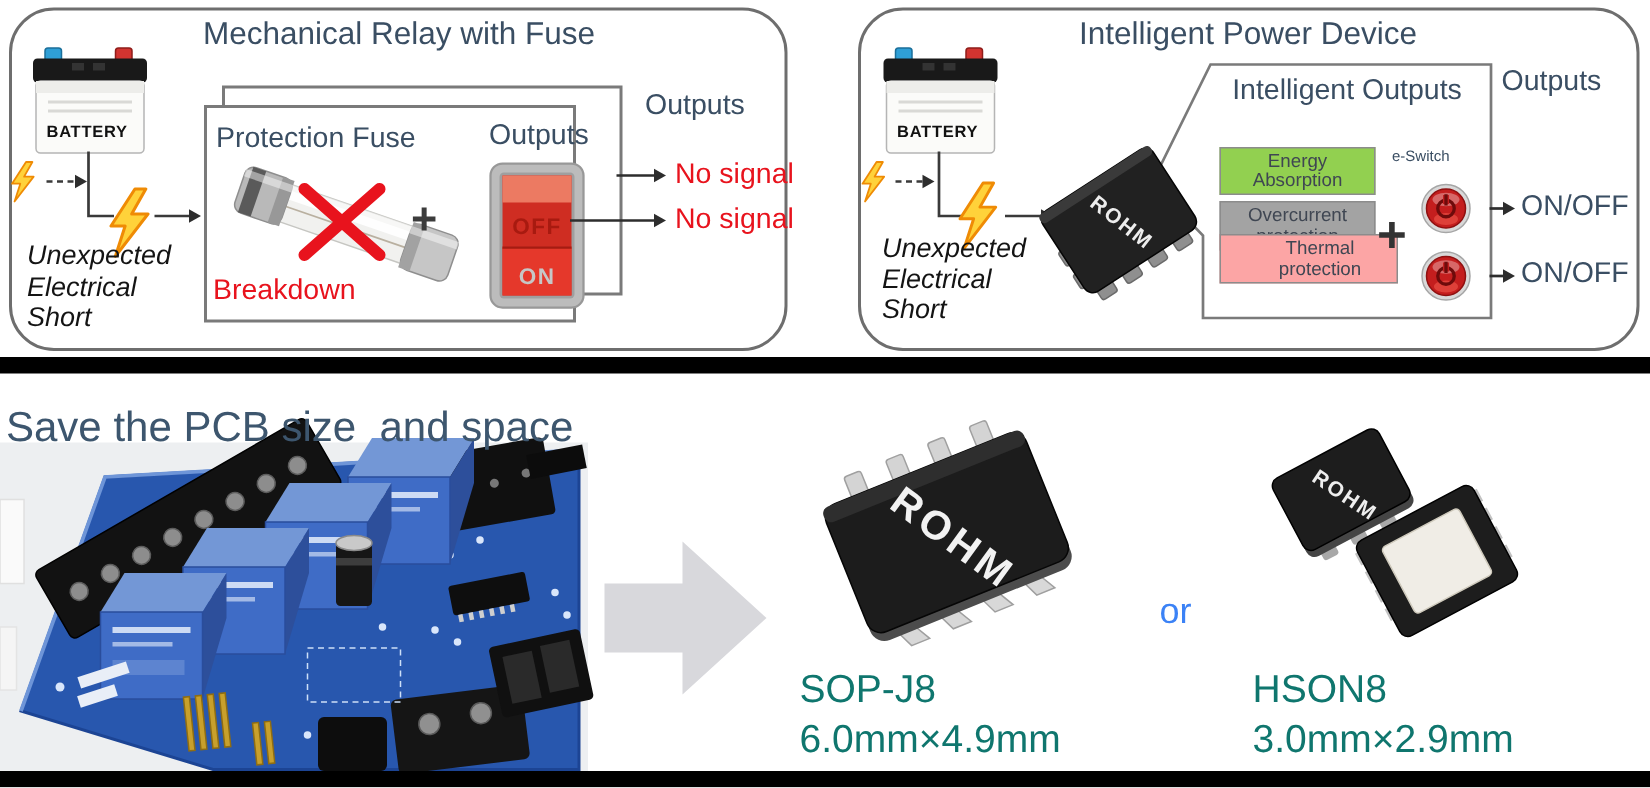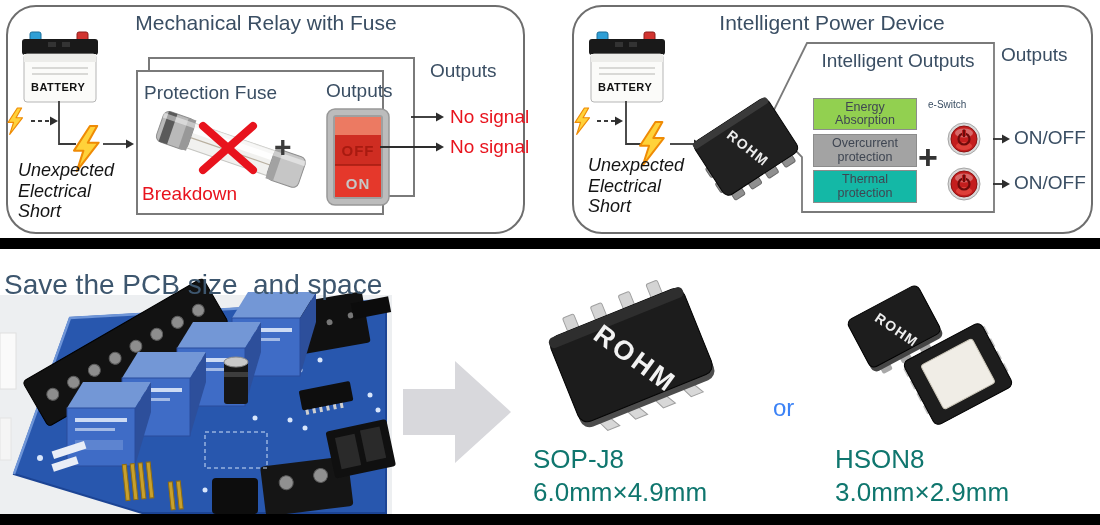--- a/index.html
+++ b/index.html
@@ -338,21 +338,21 @@
   </div>
 
   <div class="lbl f19 navy" style="left:802px;top:50px;width:192px;text-align:center;">Intelligent Outputs</div>
 
   <div class="feat" style="top: 98px; background: rgb(146, 208, 80);">
     <span>Energy Absorption</span>
   </div>
   <div class="feat" style="top: 134px; height: 31px; background: #a3a3a3;">
     <span>Overcurrent protection</span>
   </div>
-  <div class="feat" style="top: 170px; height: 31px; background: #14b8a6;">
+  <div class="feat" style="top: 156px; height: 31px; background: #fca5a5; padding-left: 15px;">
     <span>Thermal protection</span>
   </div>
 
   <div class="lbl navy" style="left:928px;top:99px;font-size:10px;">e-Switch</div>
   <div class="lbl plus" style="left:918px;top:138px;font-size:34px;color:#333;">+</div>
   <div class="lbl f19 navy" style="left:1014px;top:127px;">ON/OFF</div>
   <div class="lbl f19 navy" style="left:1014px;top:172px;">ON/OFF</div>
   <div class="lbl f19 navy" style="left:1001px;top:44px;">Outputs</div>
 
   <div class="bar" style="top:238px;height:11px;"></div>

